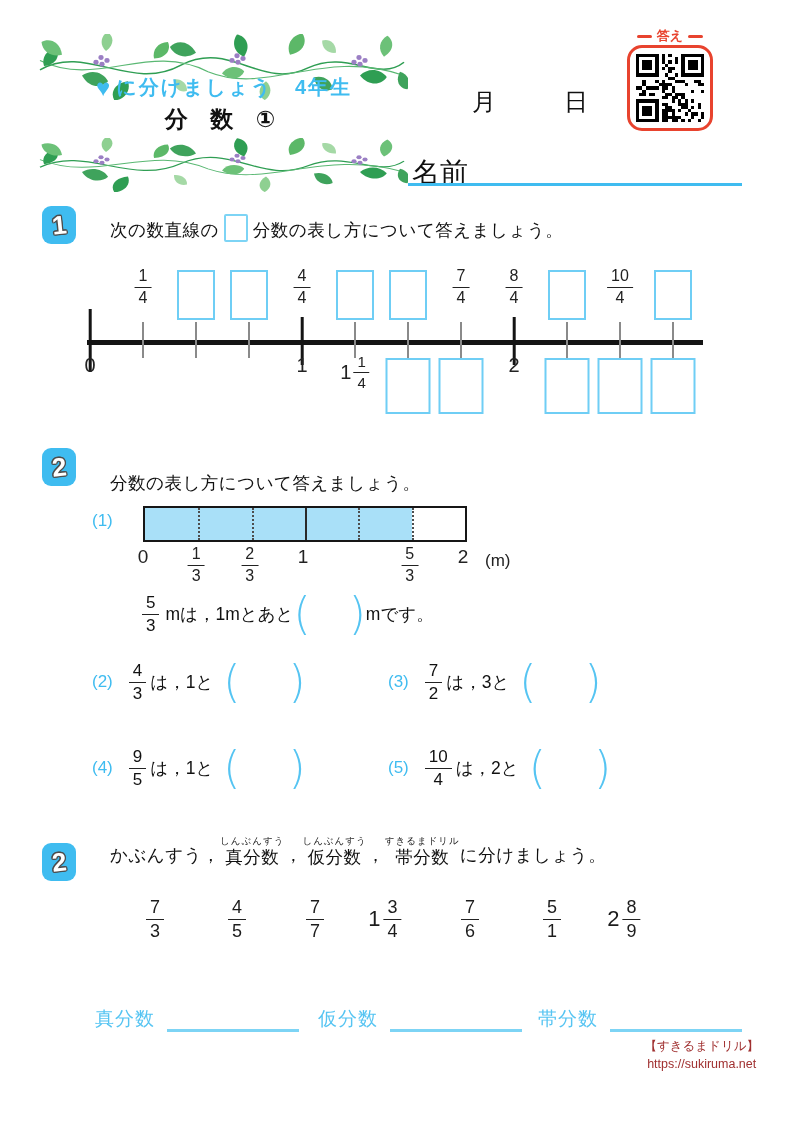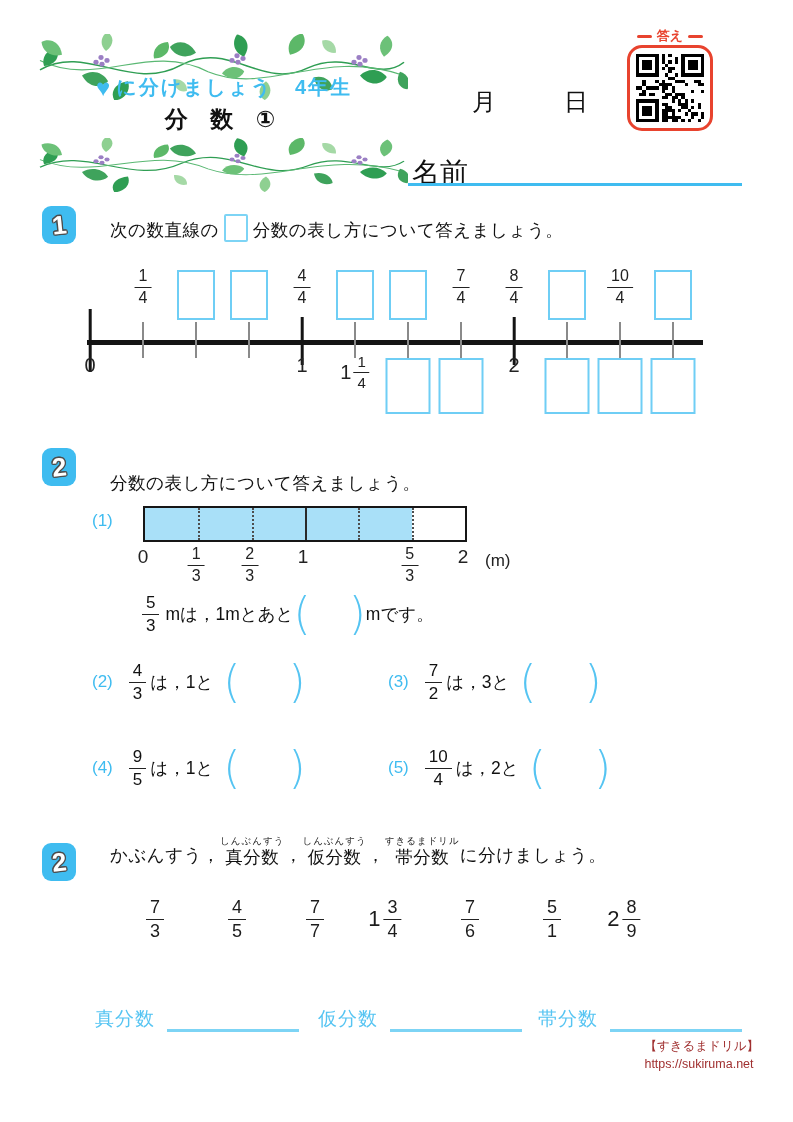--- a/index.html
+++ b/index.html
@@ -80,21 +80,21 @@
   
   .prompt3{display:flex;align-items:flex-end;}
   .rb{display:inline-flex;flex-direction:column;align-items:center;line-height:1.15;}
   .rb .rt{font-size:9.5px;color:#222;letter-spacing:1px;}
   .q3f{position:absolute;transform:translateX(-50%);font-size:18px;top:0;}
   .q3f .whole{font-size:22px;margin-right:3px;}
   .ans{position:absolute;display:flex;align-items:flex-end;gap:12px;}
   .ans .alabel{color:#55c4f2;font-size:19px;letter-spacing:1px;}
   .ans .aline{width:132px;height:22px;border-bottom:3px solid #7dd4f5;}
 
-  .footer{position:absolute;right:34px;top:1038px;color:#a03030;
+  .footer{position:absolute;right:34px;top:1038px;text-align:center;color:#a03030;
           font-size:12.5px;line-height:1.4;margin-left:20px;}
 </style>
 </head>
 <body>
 
 <svg width="0" height="0" style="position:absolute">
   <defs>
     <path id="lf" d="M0,0 C2,-9 11,-14 20,-10 C20,-2 12,5 0,0 Z"></path>
     <g id="garland">
       <path d="M4,38 C50,10 95,62 145,33 C195,6 225,60 272,36 C312,16 342,52 368,30" fill="none" stroke="#2f9e53" stroke-width="1.6"></path>

